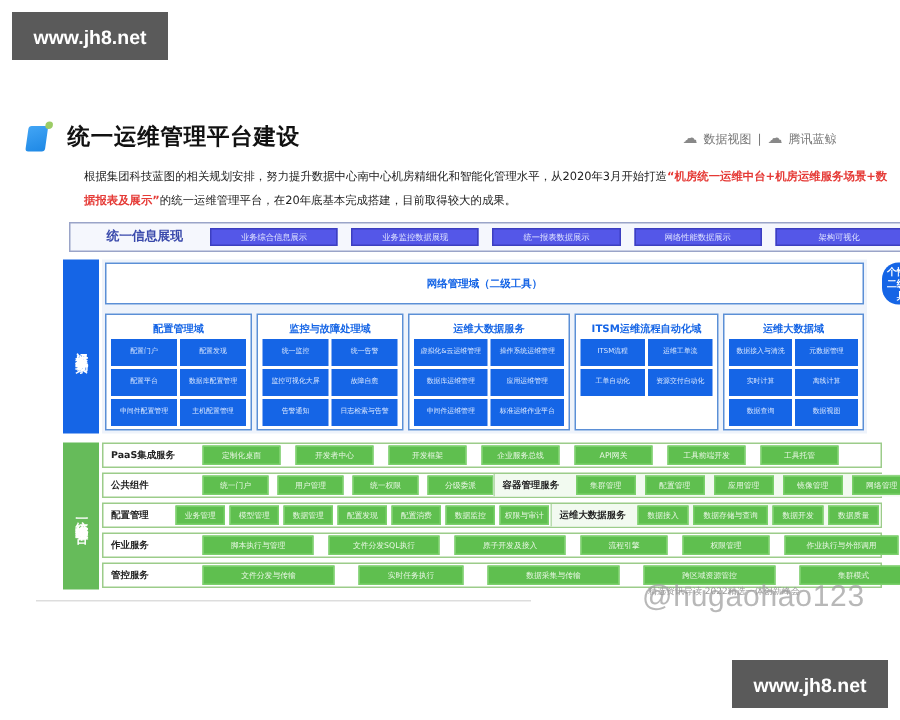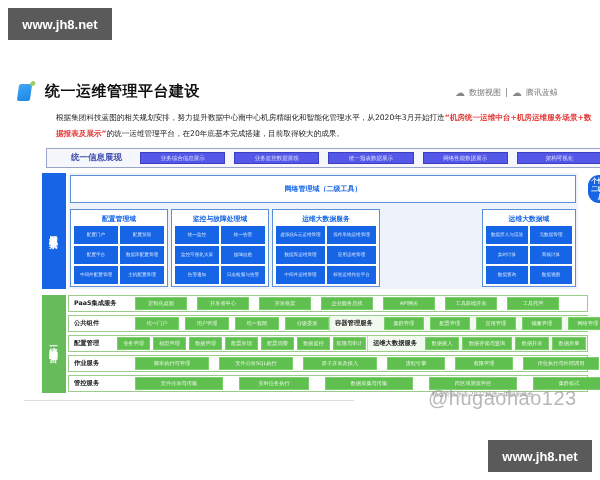--- a/index.html
+++ b/index.html
@@ -118,20 +118,29 @@
       <div class="grid">
         <div class="cell">虚拟化&amp;云运维管理</div>
         <div class="cell">操作系统运维管理</div>
         <div class="cell">数据库运维管理</div>
         <div class="cell">应用运维管理</div>
         <div class="cell">中间件运维管理</div>
         <div class="cell">标准运维作业平台</div>
       </div>
     </div>
 
+    <div class="domain" style="left:315px;width:96px;">
+      <div class="dtitle">ITSM运维流程自动化域</div>
+      <div class="grid">
+        <div class="cell">ITSM流程</div>
+        <div class="cell">运维工单流</div>
+        <div class="cell">工单自动化</div>
+        <div class="cell">资源交付自动化</div>
+      </div>
+    </div>
 
     <div class="domain" style="left:414px;width:94px;">
       <div class="dtitle">运维大数据域</div>
       <div class="grid">
         <div class="cell">数据接入与清洗</div>
         <div class="cell">元数据管理</div>
         <div class="cell">实时计算</div>
         <div class="cell">离线计算</div>
         <div class="cell">数据查询</div>
         <div class="cell">数据视图</div>

